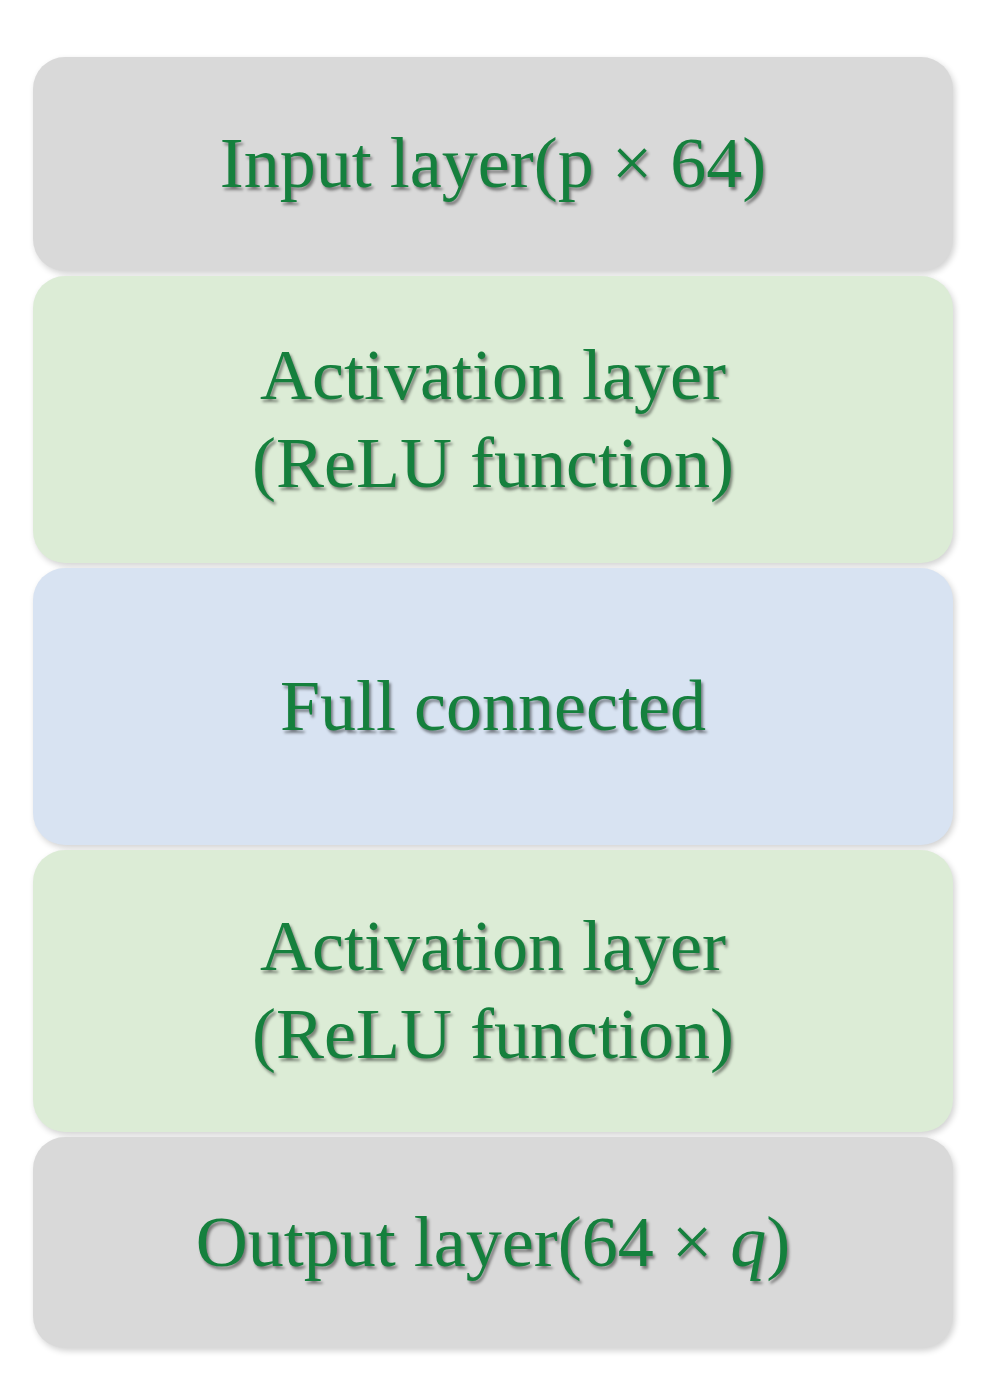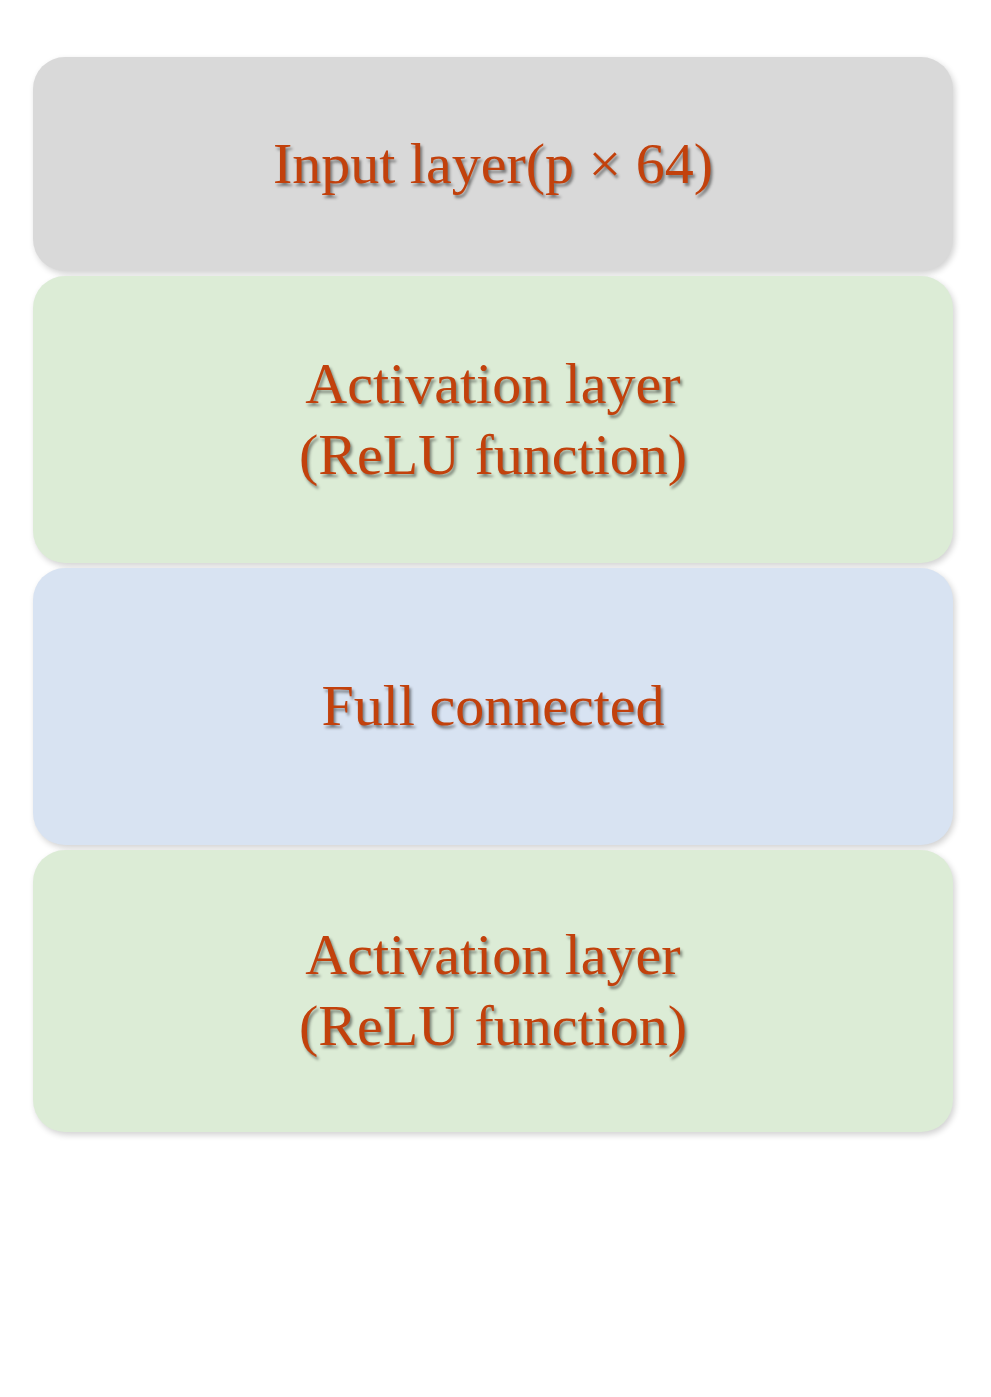--- a/index.html
+++ b/index.html
@@ -30,23 +30,23 @@
     justify-content: center;
     text-align: center;
     box-shadow: 2px 3px 6px rgba(0,0,0,0.18);
   }
   .layer-box.h1 { height: 214px; }
   .layer-box.h2 { height: 287px; }
   .layer-box.h3 { height: 277px; }
   .layer-box.h4 { height: 282px; }
   .layer-box.h5 { height: 211px; }
   .layer-label {
-    font-size: 58px;
+    font-size: 72px;
     line-height: 1.22;
-    color: #c2410c;
+    color: #15803d;
     text-shadow: 2px 3px 3px rgba(0,0,0,0.45);
     letter-spacing: 0px;
     white-space: nowrap;
   }
   .line { display: block; }
   .italic { font-style: italic; }
 </style>
 </head>
 <body>
 
@@ -71,14 +71,19 @@
     </div>
   </div>
 
   <div class="layer-box h4" style="background: rgb(220, 236, 214);">
     <div class="layer-label">
       <span class="line">Activation layer</span>
       <span class="line">(ReLU function)</span>
     </div>
   </div>
 
+  <div class="layer-box h5" style="background: rgb(217, 217, 217);">
+    <div class="layer-label">
+      <span class="line"><span>Output layer(64 × </span><span class="italic">q</span><span>)</span></span>
+    </div>
+  </div>
 
 </div>
 
 </body></html>

